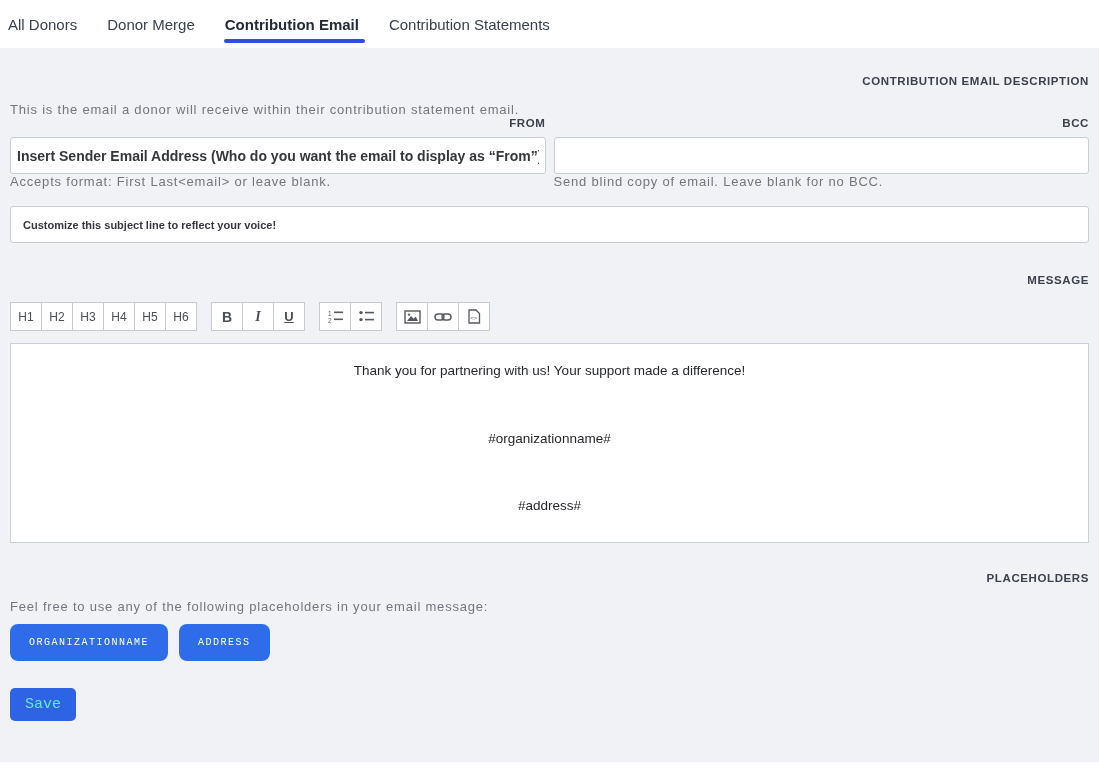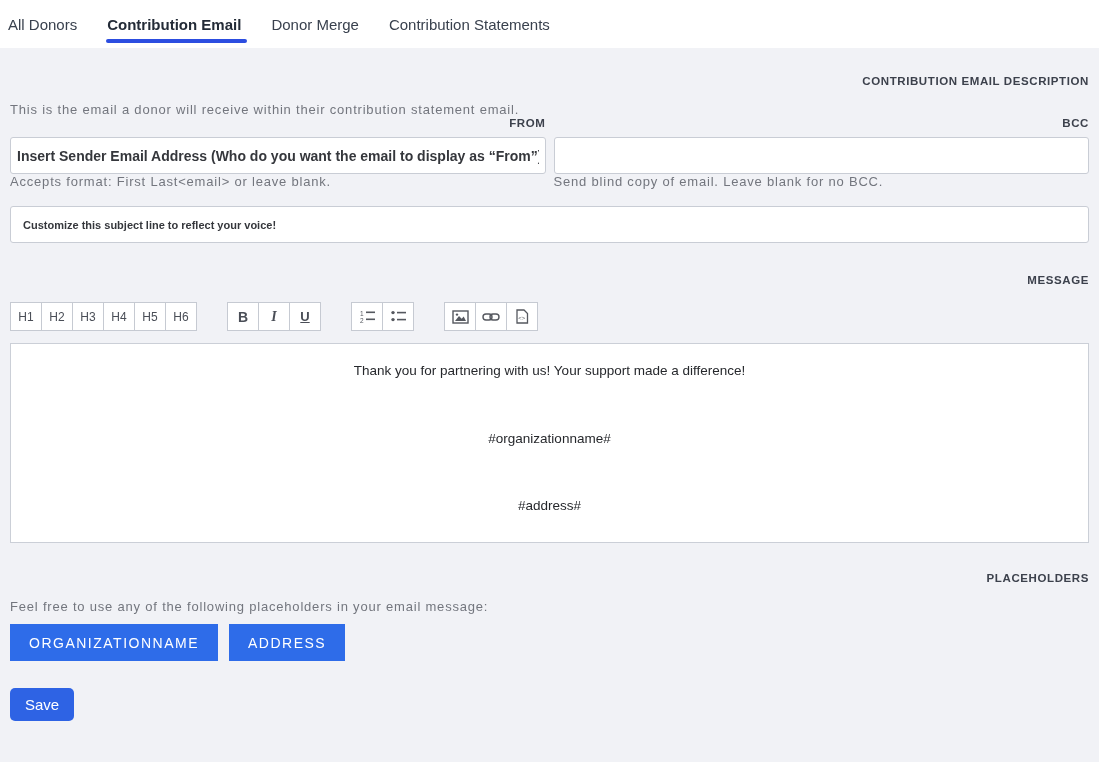--- a/index.html
+++ b/index.html
@@ -55,21 +55,21 @@
   }
   .helper { }
 
   .subject-row { margin-top: 17px; }
   .subject-row .text-input { font-size: 11px; padding: 0 12px; }
   .subject-row .field-label { margin-bottom: 9px; }
 
   
   .message-row { margin-top: 31px; }
   .message-row .field-label { margin-bottom: 16px; }
-  .toolbar { display: flex; align-items: flex-start; gap: 16px; }
+  .toolbar { display: flex; align-items: flex-start; }
   .tb-group { display: flex; margin-right: 14px; }
   .tb-btn {
     width: 32px; height: 29px; background: #ffffff;
     border: 1px solid #c6cad2; margin-left: -1px;
     display: flex; align-items: center; justify-content: center;
     font-size: 12px; color: #4a4e57; cursor: pointer; user-select: none;
   }
   .tb-btn:first-child { margin-left: 0; }
   .tb-btn.b { font-weight: bold; font-size: 14px; }
   .tb-btn.i { font-family: "Liberation Serif", serif; font-style: italic; font-weight: bold; font-size: 14px; }
@@ -82,46 +82,46 @@
     font-size: 13.5px; line-height: 22.5px; color: #26282c;
     white-space: pre-wrap; cursor: text; overflow: hidden; text-align: center;
   }
 
   
   .ph-section { margin-top: 29px; }
   .ph-title { margin-bottom: 15px; }
   .ph-desc { margin-bottom: 10px; }
   .ph-buttons { display: flex; }
   .ph-btn {
-    height: 37px; border: none; border-radius: 0;
+    height: 37px; border: none; border-radius: 8px;
     background: #2e6ce9; color: #ffffff;
-    font-family: Liberation Sans, sans-serif;
-    font-size: 14px; letter-spacing: 1.5px;
+    font-family: Liberation Mono, monospace;
+    font-size: 10px; letter-spacing: 1.5px;
     padding: 0 19px; margin-right: 11px; cursor: pointer;
     display: flex; align-items: center;
   }
 
   
   .save-row { margin-top: 27px; }
   .save-btn {
     height: 33px; min-width: 60px; border: none; border-radius: 5px;
-    background: #2e63e4; color: #ffffff;
-    font-family: Liberation Sans, sans-serif;
+    background: #2e63e4; color: #5eead4;
+    font-family: Liberation Mono, monospace;
     font-size: 15px; padding: 0 15px; cursor: pointer;
   }
 </style>
 </head>
 <body>
 
 <div class="page">
 
   <nav class="tabbar">
     <div class="tab">All Donors</div>
+    <div class="tab">Donor Merge</div>
     <div class="tab active">Contribution Email</div>
-    <div class="tab">Donor Merge</div>
     <div class="tab">Contribution Statements</div>
   </nav>
 
   <main class="content">
 
     <div class="sec-label title-block">CONTRIBUTION EMAIL DESCRIPTION</div>
     <div class="gray-text desc-block">This is the email a donor will receive within their contribution statement email.</div>
 
     <div class="two-col">
       <div>

